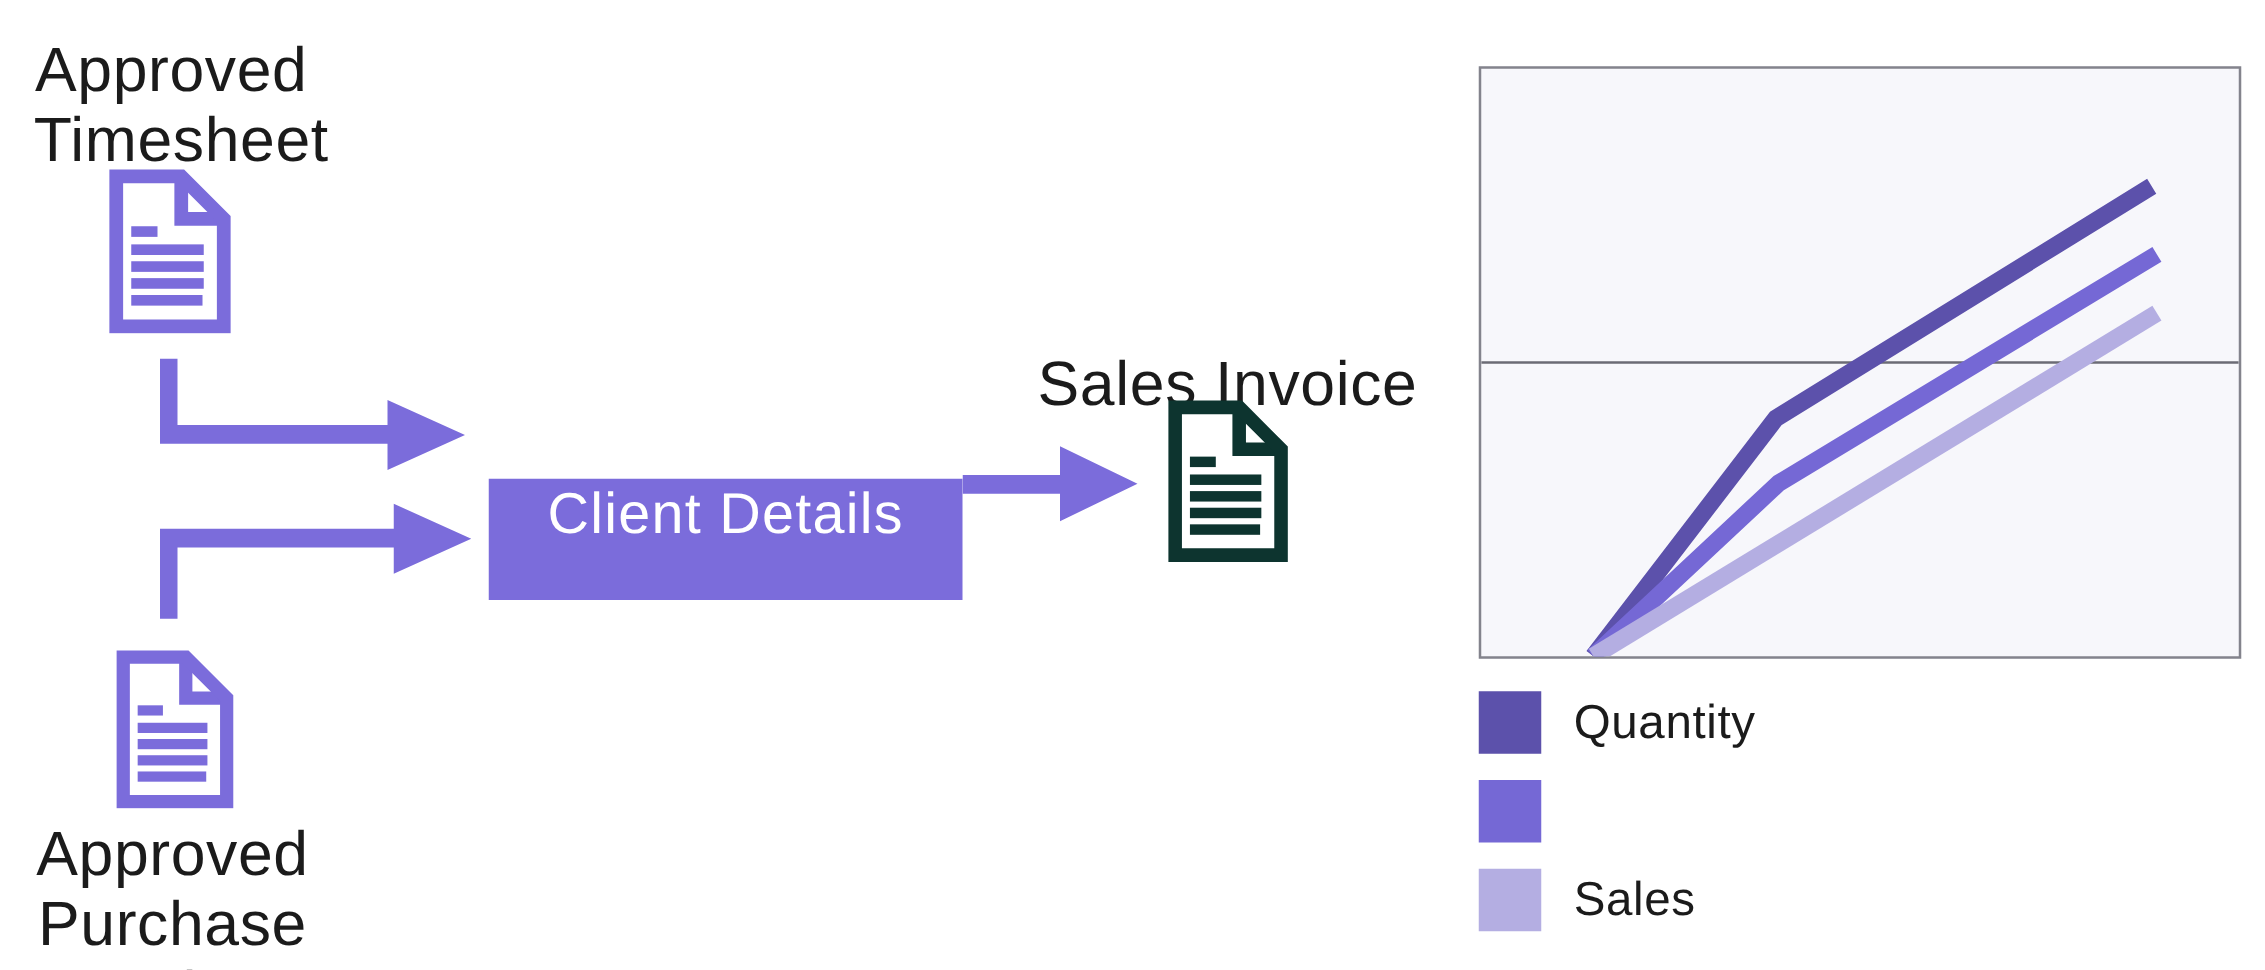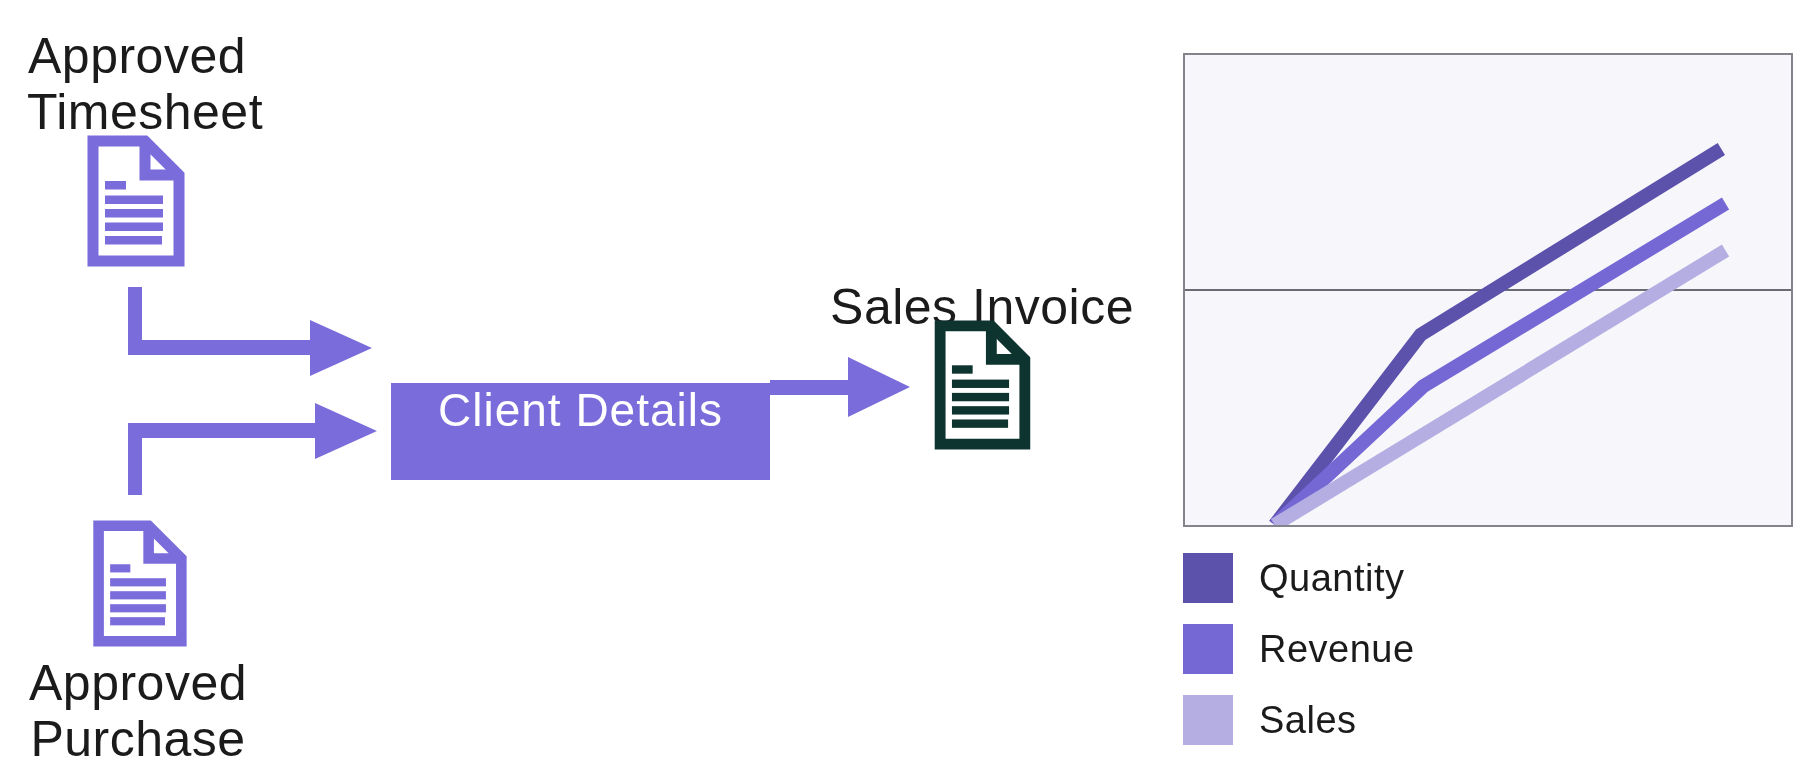--- a/index.html
+++ b/index.html
@@ -147,18 +147,17 @@
       <polyline points="90.3,474.0 544.1,197.2" fill="none" stroke="#B4AEE2" stroke-width="14" stroke-linejoin="miter"></polyline>
     </svg>
 </div>
 
 <div class="abs legend-row" style="top:553px;">
   <span class="legend-swatch" style="background: rgb(92, 81, 171);"></span>
   <span class="legend-label">Quantity</span>
 </div>
 <div class="abs legend-row" style="top:624px;">
   <span class="legend-swatch" style="background: rgb(117, 104, 213);"></span>
-  <span class="legend-label">Revenue</span>
 </div>
 <div class="abs legend-row" style="top:695px;">
   <span class="legend-swatch" style="background: rgb(180, 174, 226);"></span>
   <span class="legend-label">Sales</span>
 </div>
 
 </body></html>

